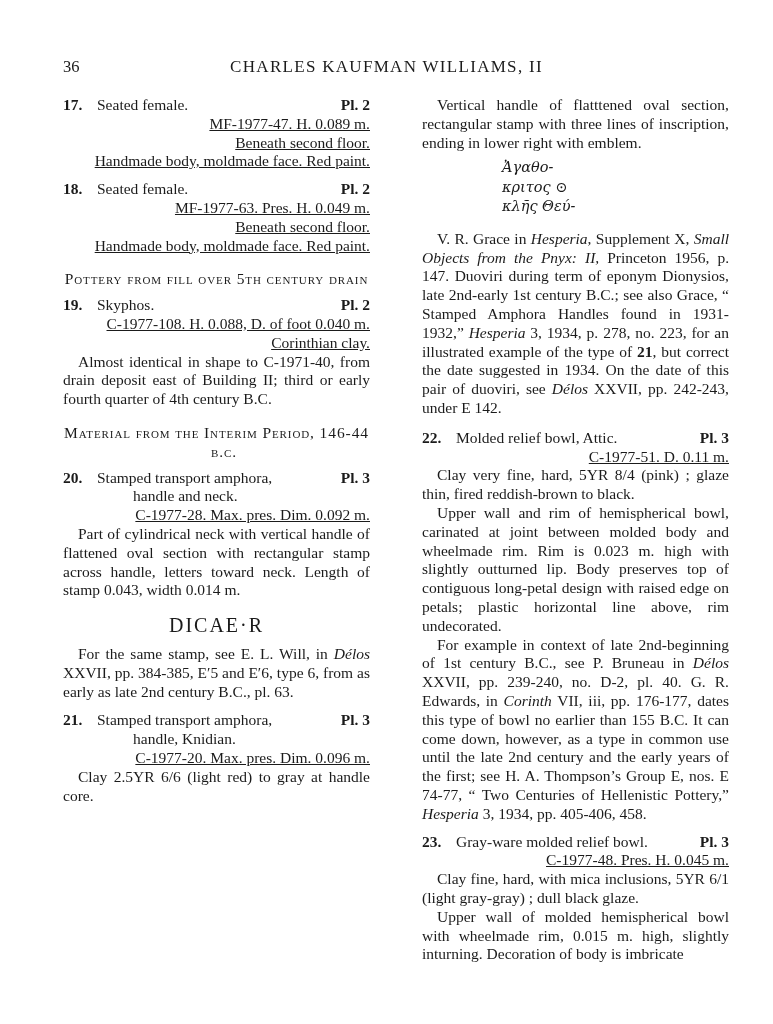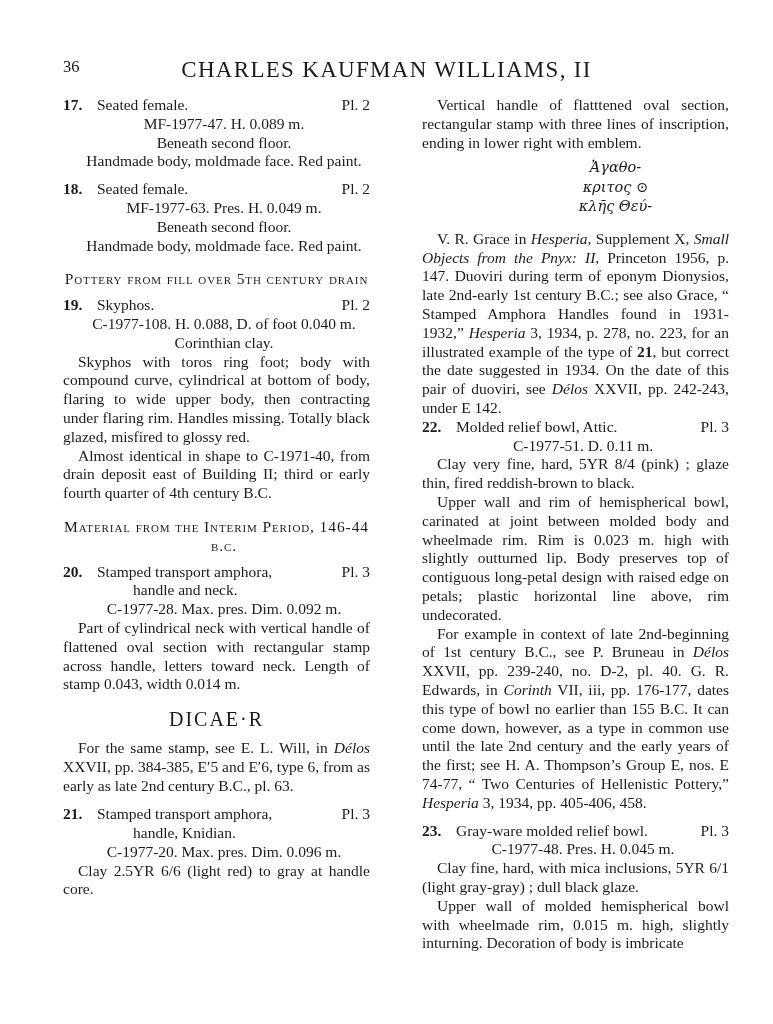--- a/index.html
+++ b/index.html
@@ -17,63 +17,62 @@
     padding-top:57px;
     height:22px;
   }
   .page-number{
     position:absolute;
     left:63px;top:57px;
     font-size:16.5px;
   }
   .running-title{
     text-align:center;
-    font-size:23px;
+    font-size:17px;
     letter-spacing:1.3px;
   }
   .columns{
     display:flex;
     padding:0 63px;
     gap:52px;
     margin-top:17px;
   }
   .col{
     flex:0 0 307px;
     width:307px;
     font-size:15.5px;
     line-height:18.8px;
   }
   .entry{margin:0 0 9px 0;}
   .entry-head{display:flex;align-items:baseline;}
   .entry-num{font-weight:bold;flex:0 0 34px;}
   .entry-title{white-space:nowrap;}
-  .entry-plate{margin-left:auto;text-align:left;}
+  .entry-plate{margin-left:auto;text-align:left;font-weight:bold;}
   .entry-title2{margin-left:70px;}
-  .dl{padding-left:15px;text-align:center;}
+  .dl{padding-left:15px;text-align:right;text-decoration:underline;}
   .para{text-align:justify;text-indent:15px;margin:0;}
   .sc-heading{
     font-variant:small-caps;
     letter-spacing:0.9px;
     margin:15px 0 7px 0;
     padding-left:15px;text-indent:-15px;
     text-align:center;
   }
   .stamp-heading{
     text-align:center;
     font-size:20px;
     letter-spacing:2px;
     margin:16px 0 10px 0;
   }
   .greek{
     margin:6px 0 13px 80px;
     font-style:italic;
     font-family:"DejaVu Serif","DejaVu Sans",serif;
     font-size:14.5px;
     line-height:19.5px;
-    text-align:center;
   }
 </style>
 </head>
 <body>
 
 <div class="page">
 
   <div class="header">
     <span class="page-number">36</span>
     <div class="running-title">CHARLES KAUFMAN WILLIAMS, II</div>
@@ -108,21 +107,20 @@
       <div class="sc-heading">Pottery from fill over 5th century drain</div>
 
       <div class="entry">
         <div class="entry-head">
           <span class="entry-num">19.</span>
           <span class="entry-title">Skyphos.</span>
           <span class="entry-plate">Pl. 2</span>
         </div>
         <div class="dl">C-1977-108.  H. 0.088, D. of foot 0.040 m.</div>
         <div class="dl">Corinthian clay.</div>
-        <p class="para">Skyphos with toros ring foot; body with compound curve, cylindrical at bottom of body, flaring to wide upper body, then contracting under flaring rim.  Handles missing.  Totally black glazed, misfired to glossy red.</p>
         <p class="para">Almost identical in shape to C-1971-40, from drain deposit east of Building II; third or early fourth quarter of 4th century B.C.</p>
       </div>
 
       <div class="sc-heading">Material from the Interim Period, 146-44 b.c.</div>
 
       <div class="entry">
         <div class="entry-head">
           <span class="entry-num">20.</span>
           <span class="entry-title">Stamped transport amphora,</span>
           <span class="entry-plate">Pl. 3</span>
@@ -154,21 +152,21 @@
       <p class="para">Vertical handle of flatttened oval section, rectangular stamp with three lines of inscription, ending in lower right with emblem.</p>
 
       <div class="greek">
         <div>Ἀγαθο-</div>
         <div>κριτος ⊙</div>
         <div>κλῆς Θεύ-</div>
       </div>
 
       <p class="para">V. R. Grace in <i>Hesperia</i>, Supplement X, <i>Small Objects from the Pnyx: II,</i> Princeton 1956, p. 147.  Duoviri during term of eponym Dionysios, late 2nd-early 1st century B.C.; see also Grace, “ Stamped Amphora Handles found in 1931-1932,” <i>Hesperia</i> 3, 1934, p. 278, no. 223, for an illustrated example of the type of <b>21</b>, but correct the date suggested in 1934.  On the date of this pair of duoviri, see <i>Délos</i> XXVII, pp. 242-243, under E 142.</p>
 
-      <div class="entry" style="">
+      <div class="entry" style="margin-top:11px;">
         <div class="entry-head">
           <span class="entry-num">22.</span>
           <span class="entry-title">Molded relief bowl, Attic.</span>
           <span class="entry-plate">Pl. 3</span>
         </div>
         <div class="dl">C-1977-51.  D. 0.11 m.</div>
         <p class="para">Clay very fine, hard, 5YR 8/4 (pink) ; glaze thin, fired reddish-brown to black.</p>
         <p class="para">Upper wall and rim of hemispherical bowl, carinated at joint between molded body and wheelmade rim.  Rim is 0.023 m. high with slightly outturned lip.  Body preserves top of contiguous long-petal design with raised edge on petals; plastic horizontal line above, rim undecorated.</p>
         <p class="para">For example in context of late 2nd-beginning of 1st century B.C., see P. Bruneau in <i>Délos</i> XXVII, pp. 239-240, no. D-2, pl. 40.  G. R. Edwards, in <i>Corinth</i> VII, iii, pp. 176-177, dates this type of bowl no earlier than 155 B.C.  It can come down, however, as a type in common use until the late 2nd century and the early years of the first; see H. A. Thompson’s Group E, nos. E 74-77, “ Two Centuries of Hellenistic Pottery,” <i>Hesperia</i> 3, 1934, pp. 405-406, 458.</p>
       </div>

